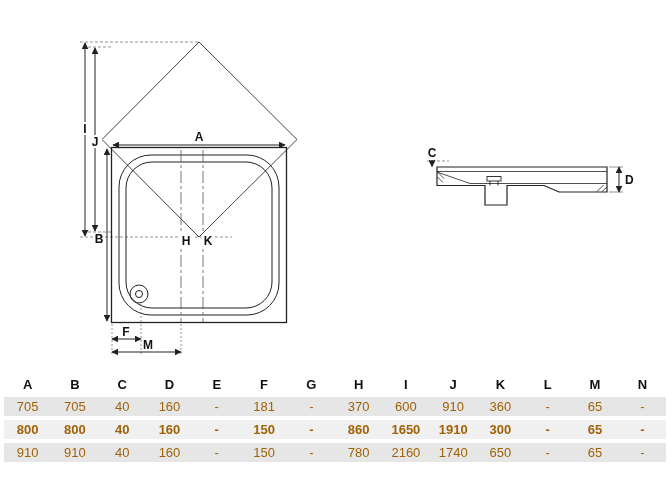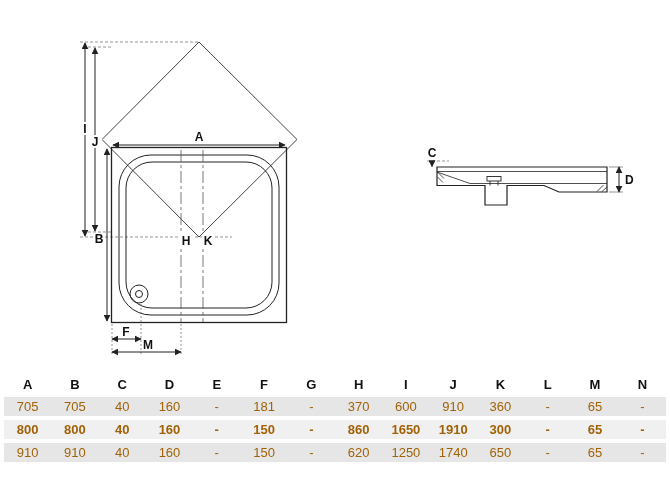--- a/index.html
+++ b/index.html
@@ -179,22 +179,22 @@
         <td>-</td>
       </tr>
       <tr class="row-a">
         <td>910</td>
         <td>910</td>
         <td>40</td>
         <td>160</td>
         <td>-</td>
         <td>150</td>
         <td>-</td>
-        <td>620</td>
-        <td>1250</td>
+        <td>780</td>
+        <td>2160</td>
         <td>1740</td>
         <td>650</td>
         <td>-</td>
         <td>65</td>
         <td>-</td>
       </tr>
     </tbody>
   </table>
 
 </div>

